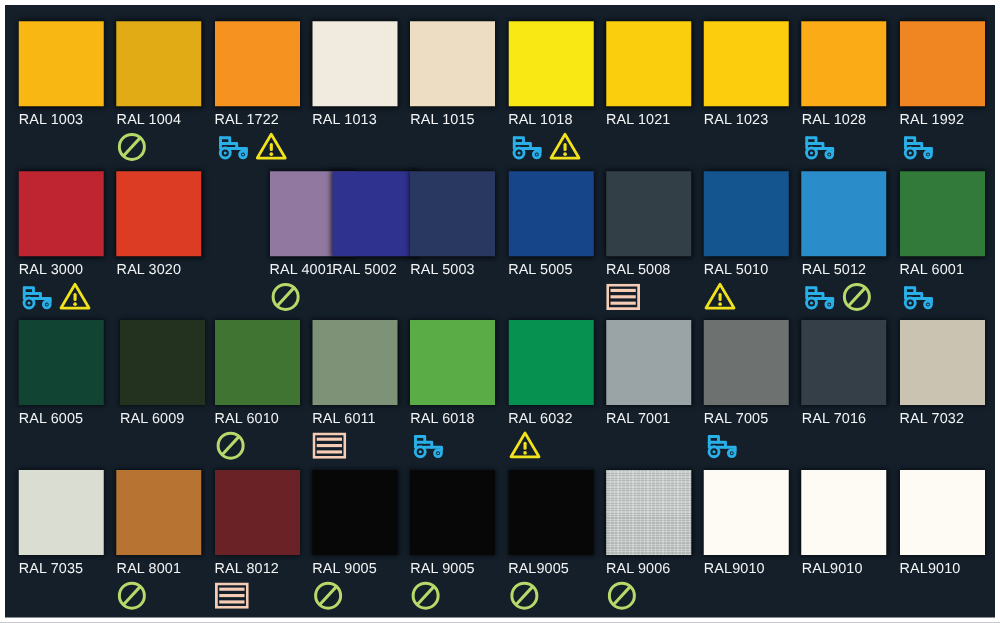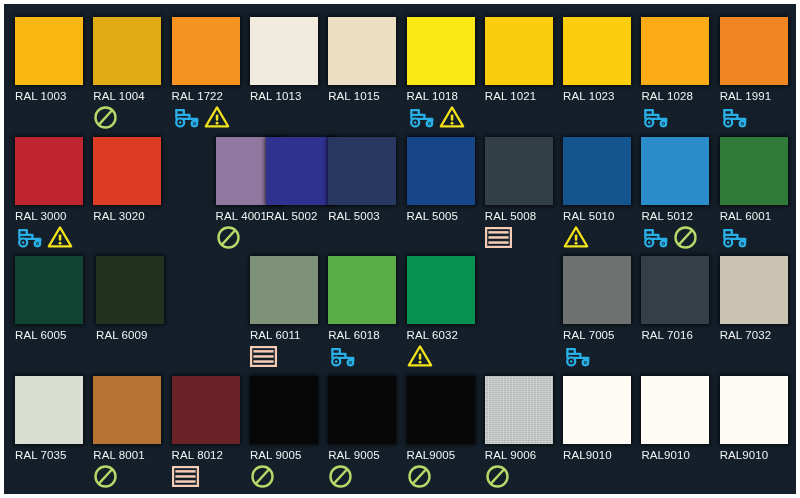--- a/index.html
+++ b/index.html
@@ -168,21 +168,21 @@
               <circle cx="8.2" cy="17.4" r="4.0"></circle>
               <circle cx="22.4" cy="18.6" r="2.7"></circle>
             </g>
             <circle cx="8.2" cy="17.4" r="1.25" fill="#2ab0e8"></circle>
             <circle cx="22.4" cy="18.6" r="0.9" fill="#2ab0e8"></circle>
           </svg>
         </div>
       </div>
       <div class="cell" style="left: 715.7px; top: 13px;">
         <div class="swatch" style="background-color: rgb(239, 134, 34);"></div>
-        <div class="label">RAL 1991</div>
+        <div class="label">RAL 1992</div>
         <div class="icons">
           <svg class="icon tractor" viewBox="0 0 30 24" xmlns="http://www.w3.org/2000/svg">
             <g fill="none" stroke="#2ab0e8" stroke-width="2.3" stroke-linejoin="round" stroke-linecap="round">
               <path d="M4.4 5.2 h7.4 v4.6 h5.6 v4.0 h7.8 v3.0"></path>
               <path d="M4.4 5.2 v8.6"></path>
               <path d="M11.8 9.8 h-7.4"></path>
               <path d="M17.4 13.8 h-6.2"></path>
               <circle cx="8.2" cy="17.4" r="4.0"></circle>
               <circle cx="22.4" cy="18.6" r="2.7"></circle>
             </g>
@@ -310,20 +310,30 @@
       <div class="cell" style="left: 11px; top: 252.4px;">
         <div class="swatch" style="background-color: rgb(18, 68, 52);"></div>
         <div class="label">RAL 6005</div>
         <div class="icons"></div>
       </div>
       <div class="cell" style="left: 92px; top: 252.4px;">
         <div class="swatch" style="background-color: rgb(34, 50, 31);"></div>
         <div class="label">RAL 6009</div>
         <div class="icons"></div>
       </div>
+      <div class="cell" style="left: 167.6px; top: 252.4px;">
+        <div class="swatch" style="background-color: rgb(63, 116, 51);"></div>
+        <div class="label">RAL 6010</div>
+        <div class="icons">
+          <svg class="icon prohibition" viewBox="0 0 25 25" xmlns="http://www.w3.org/2000/svg">
+            <circle cx="12.5" cy="12.5" r="10.0" fill="none" stroke="#b6d96a" stroke-width="2.4"></circle>
+            <line x1="19.1" y1="5.3" x2="5.9" y2="19.6" stroke="#b6d96a" stroke-width="2.4" stroke-linecap="round"></line>
+          </svg>
+        </div>
+      </div>
       <div class="cell" style="left: 245.9px; top: 252.4px;">
         <div class="swatch" style="background-color: rgb(126, 146, 120);"></div>
         <div class="label">RAL 6011</div>
         <div class="icons">
           <svg class="icon stripes" viewBox="0 0 27 21" xmlns="http://www.w3.org/2000/svg">
             <rect x="1.1" y="1.1" width="24.8" height="18.8" fill="#141f2a" stroke="#f6cdb4" stroke-width="2.2"></rect>
             <rect x="3.4" y="4.1" width="20.2" height="2.5" fill="#f6cdb4"></rect>
             <rect x="3.4" y="9.2" width="20.2" height="2.5" fill="#f6cdb4"></rect>
             <rect x="3.4" y="14.3" width="20.2" height="2.5" fill="#f6cdb4"></rect>
           </svg>
@@ -351,20 +361,25 @@
         <div class="swatch" style="background-color: rgb(6, 145, 80);"></div>
         <div class="label">RAL 6032</div>
         <div class="icons">
           <svg class="icon warning" viewBox="0 0 26 24" xmlns="http://www.w3.org/2000/svg">
             <path d="M13 2.4 L24.2 21.4 H1.8 Z" fill="none" stroke="#f2e21c" stroke-width="2.2" stroke-linejoin="round"></path>
             <rect x="11.8" y="9.4" width="2.5" height="6.4" rx="1.2" fill="#f2e21c"></rect>
             <circle cx="13.05" cy="18.3" r="1.45" fill="#f2e21c"></circle>
           </svg>
         </div>
       </div>
+      <div class="cell" style="left: 480.8px; top: 252.4px;">
+        <div class="swatch" style="background-color: rgb(154, 163, 166);"></div>
+        <div class="label">RAL 7001</div>
+        <div class="icons"></div>
+      </div>
       <div class="cell" style="left: 559.1px; top: 252.4px;">
         <div class="swatch" style="background-color: rgb(109, 114, 113);"></div>
         <div class="label">RAL 7005</div>
         <div class="icons">
           <svg class="icon tractor" viewBox="0 0 30 24" xmlns="http://www.w3.org/2000/svg">
             <g fill="none" stroke="#2ab0e8" stroke-width="2.3" stroke-linejoin="round" stroke-linecap="round">
               <path d="M4.4 5.2 h7.4 v4.6 h5.6 v4.0 h7.8 v3.0"></path>
               <path d="M4.4 5.2 v8.6"></path>
               <path d="M11.8 9.8 h-7.4"></path>
               <path d="M17.4 13.8 h-6.2"></path>

